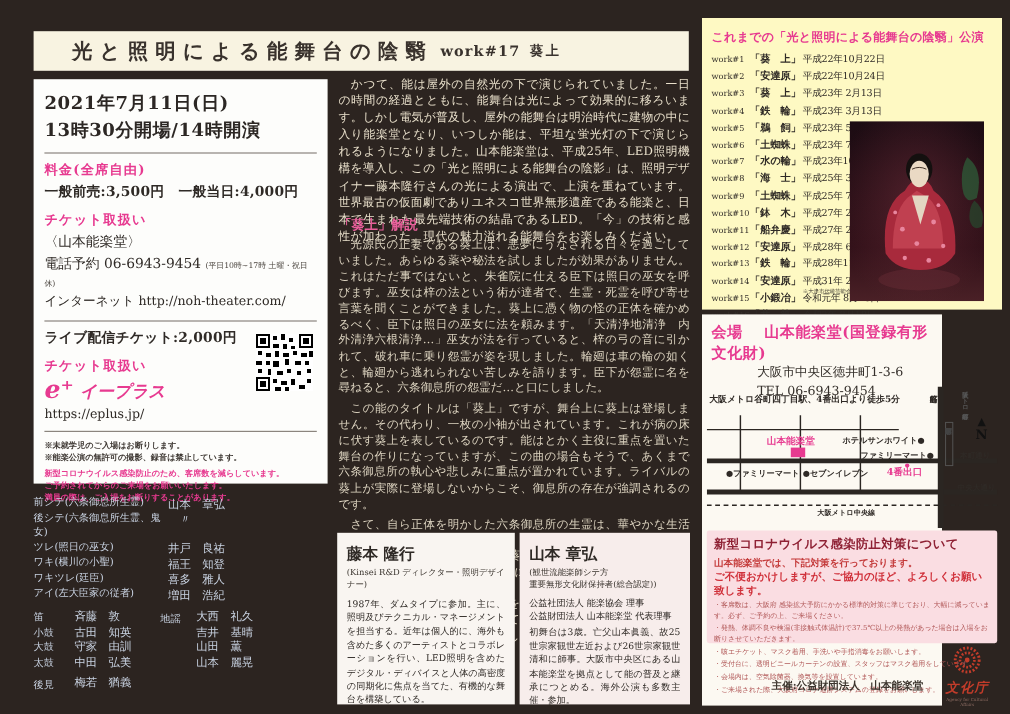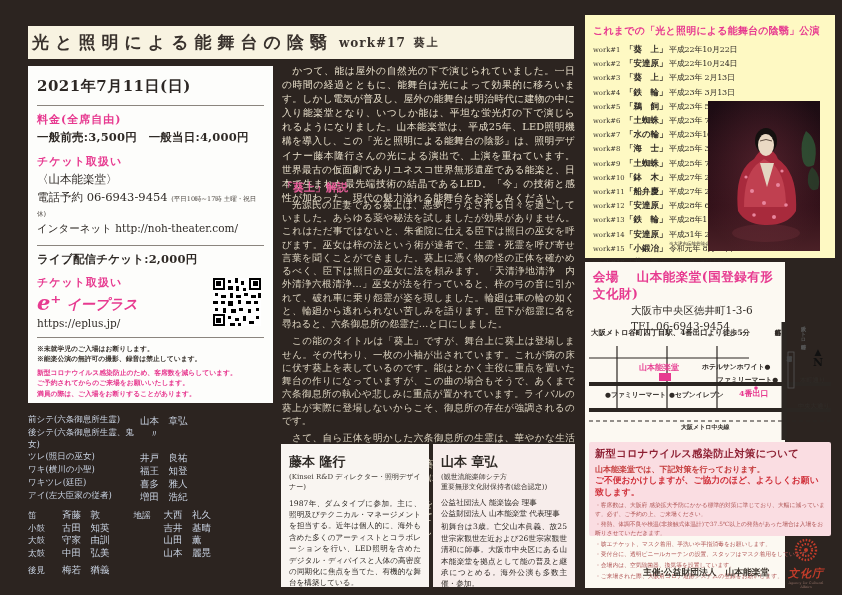--- a/index.html
+++ b/index.html
@@ -2,21 +2,21 @@
 <html><head>
 <meta charset="utf-8">
 <style>
   html,body{margin:0;padding:0;background:#2c2420;}
   .page{position:relative;width:842px;height:595px;background:#2c2420;overflow:hidden;
         font-family:"DejaVu Serif","Liberation Serif",serif;color:#2f2a26;}
   .abs{position:absolute;}
 
   
   .title-bar{left:28px;top:26px;width:546px;height:33px;background:#f8f3e1;
-             display:flex;align-items:center;padding-left:4px;box-sizing:border-box;}
+             display:flex;align-items:center;padding-left:32px;box-sizing:border-box;}
   .t-main{font-size:17px;font-weight:bold;letter-spacing:6px;color:#39322d;}
   .t-work{font-size:12px;font-weight:bold;margin-left:6px;color:#39322d;letter-spacing:1px;}
   .t-piece{font-size:11px;font-weight:bold;margin-left:8px;color:#39322d;letter-spacing:2px;}
 
   
   .left-box{left:28px;top:66px;width:245px;height:337px;background:#fdfdfb;
             padding:10px 9px;box-sizing:border-box;}
   .date{font-size:15px;font-weight:bold;line-height:1.45;color:#2c2724;letter-spacing:.5px;}
   .hr{border-top:1px solid #8b857e;margin:7px 0 6px 0;}
   .h-pink{font-size:11px;font-weight:bold;color:#e73a90;letter-spacing:1px;margin-top:2px;}
@@ -106,20 +106,21 @@
 <div class="page">
 
   <div class="abs title-bar">
     <span class="t-main">光と照明による能舞台の陰翳</span>
     <span class="t-work">work#17</span>
     <span class="t-piece">葵上</span>
   </div>
 
   <div class="abs left-box">
     <div class="date">2021年7月11日(日)</div>
+    <div class="date">13時30分開場/14時開演</div>
     <div class="hr"></div>
     <div class="h-pink">料金(全席自由)</div>
     <div class="price-line">一般前売:3,500円　一般当日:4,000円</div>
     <div class="h-pink" style="margin-top:9px">チケット取扱い</div>
     <div class="tk-line">〈山本能楽堂〉</div>
     <div class="tk-line">
       <span>電話予約 06-6943-9454</span>
       <span class="tk-note">(平日10時~17時 土曜・祝日休)</span>
     </div>
     <div class="tk-line url">

